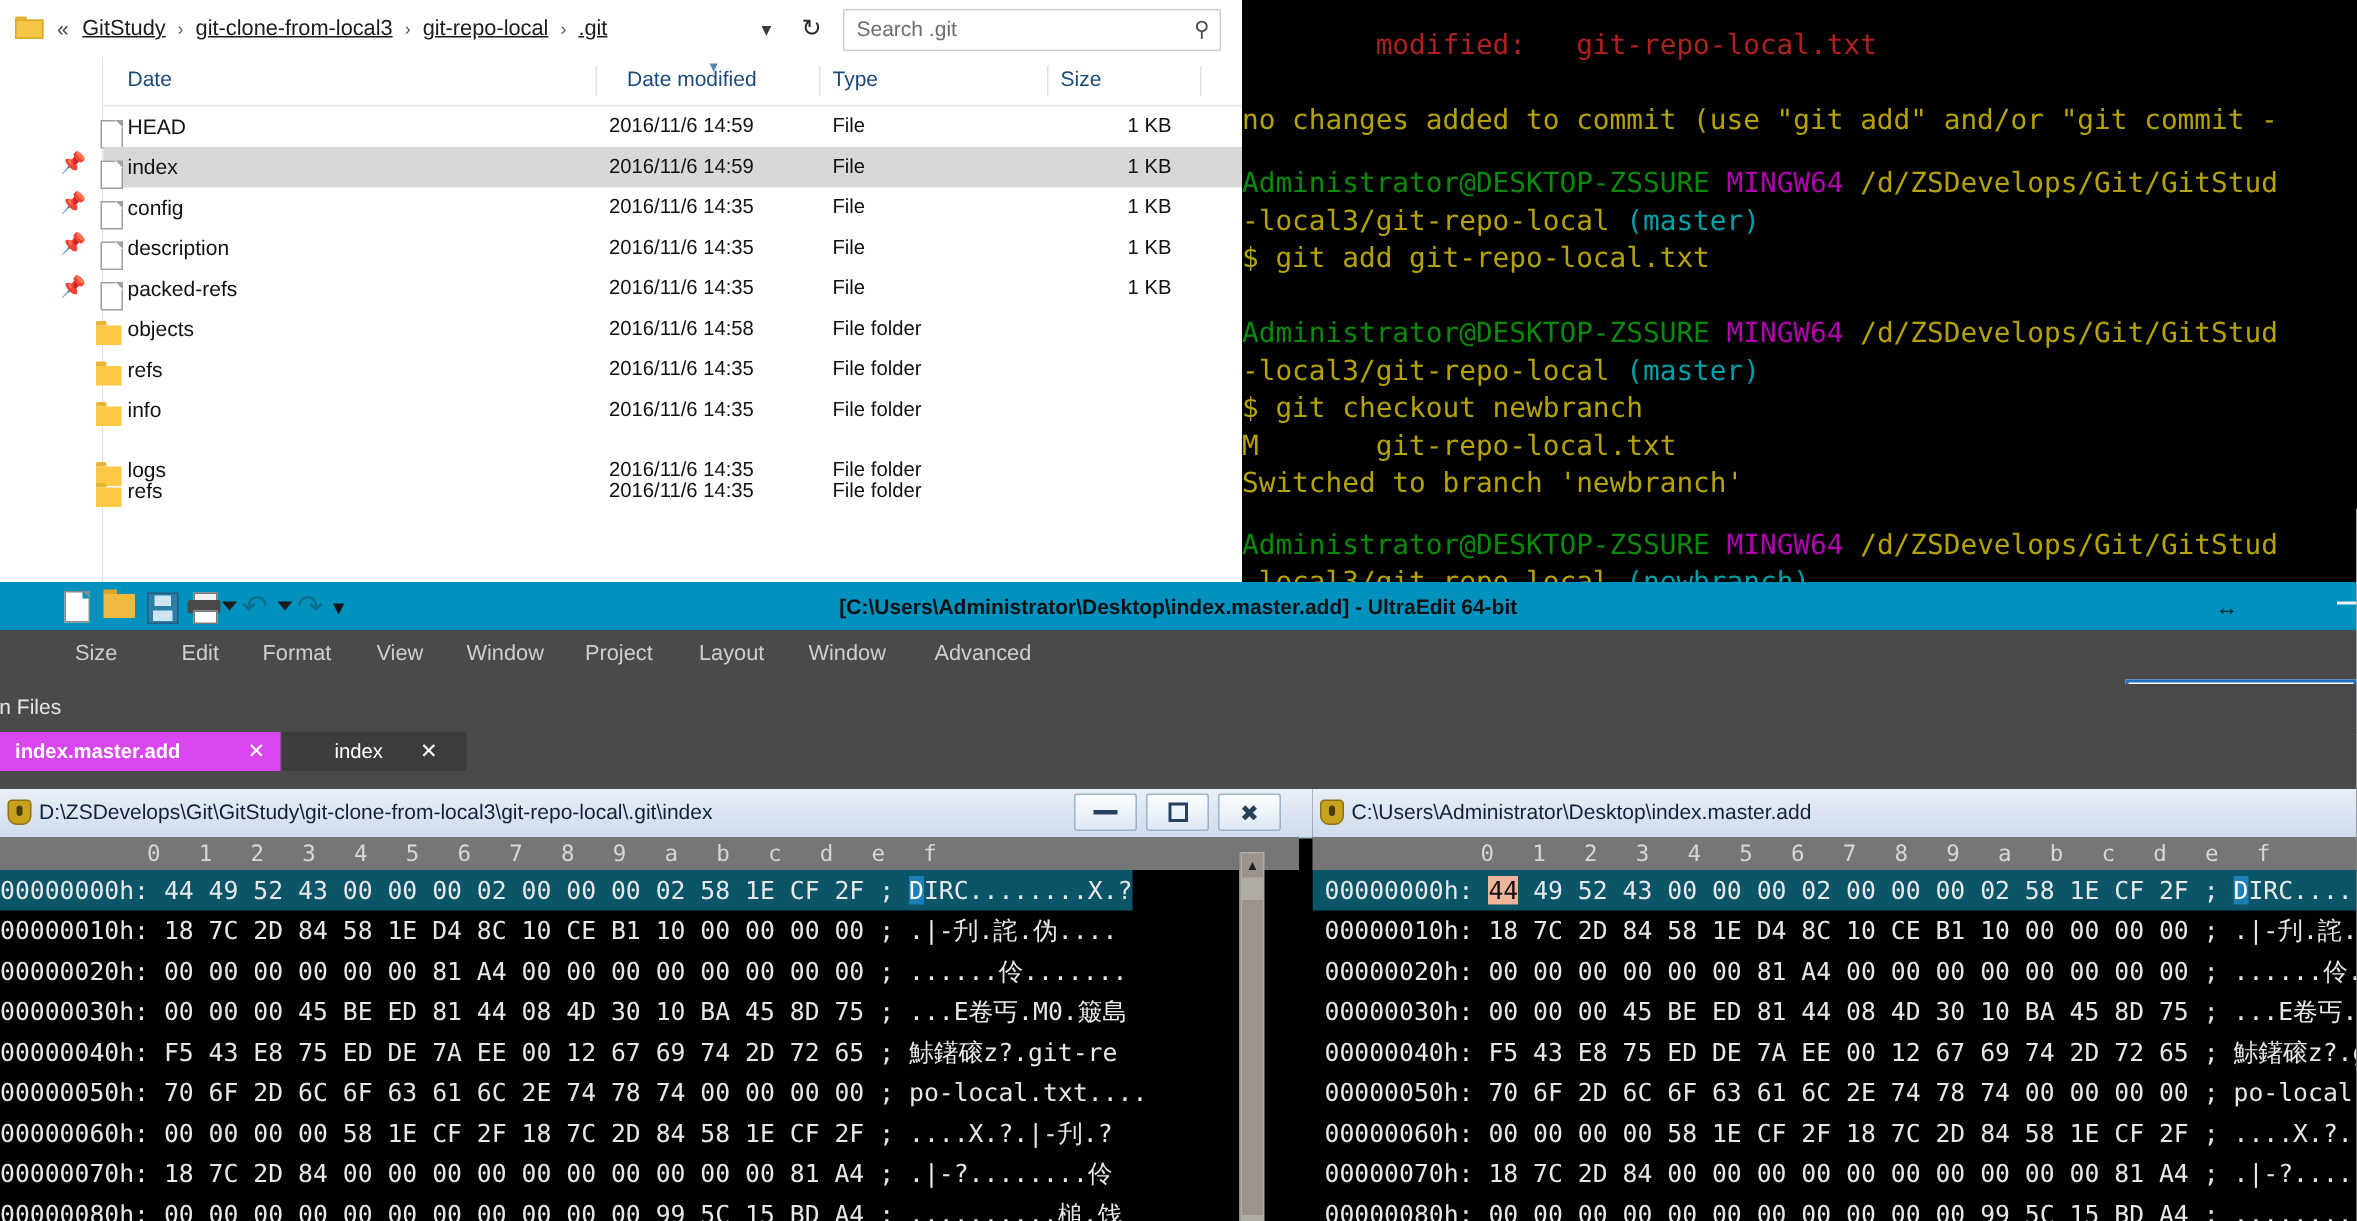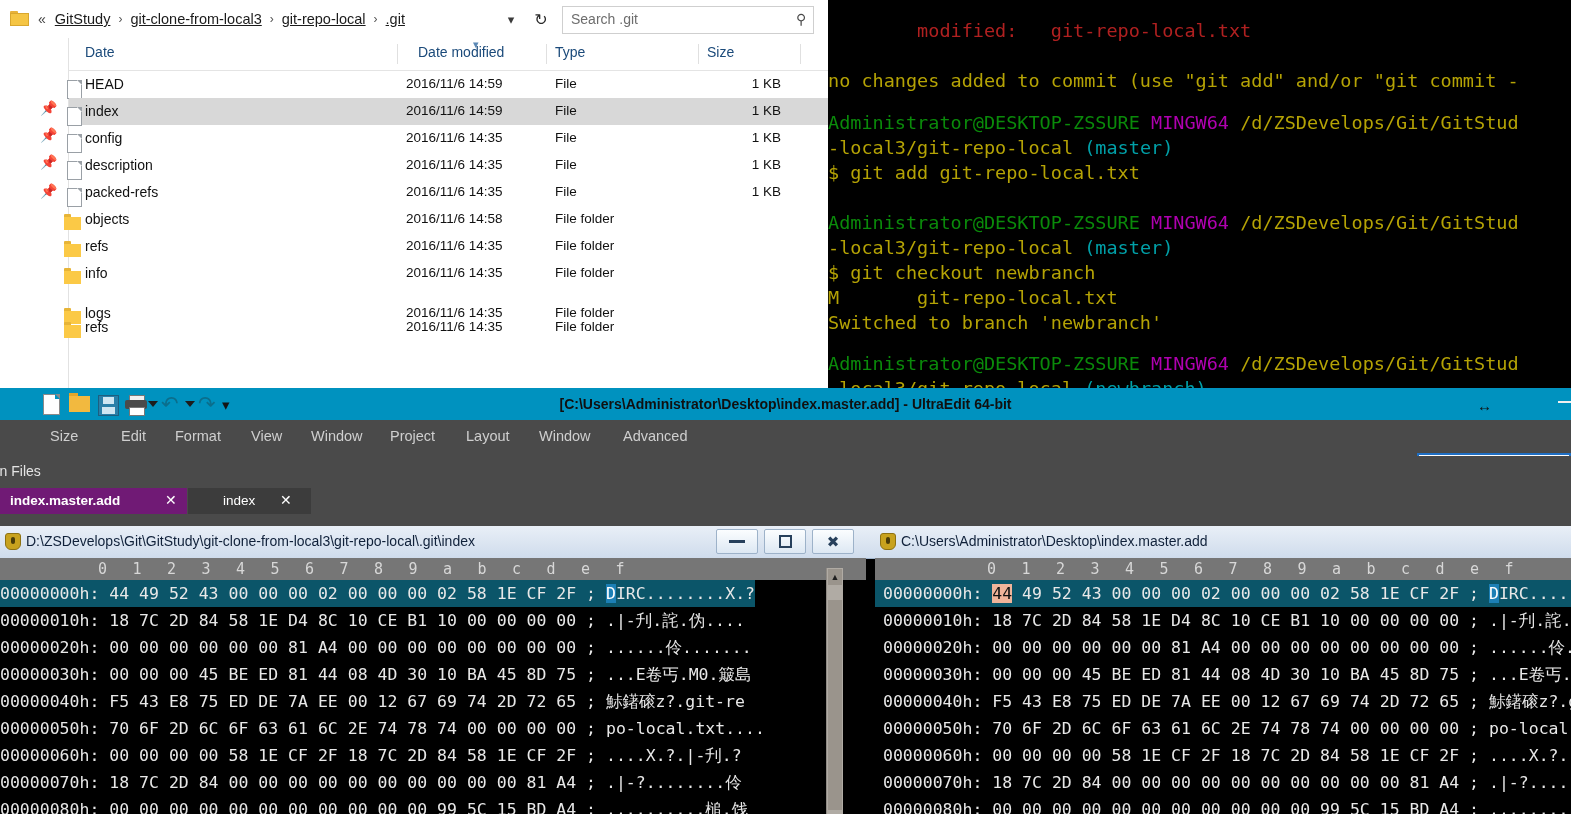--- a/index.html
+++ b/index.html
@@ -73,21 +73,21 @@
   .ue-menu{position:absolute;left:0;top:32px;width:1571px;height:36px;background:#4a4a4a;}
   .ue-menu .m{position:absolute;top:8px;font-size:14.5px;color:#cfcfcf;white-space:nowrap;}
   .ue-update{position:absolute;left:1417px;top:33px;width:154px;height:22px;background:#fff;border:2px solid #1f6fc4;box-sizing:border-box;}
   .ue-update span{position:absolute;left:3px;top:2px;font-size:13.5px;color:#111;white-space:nowrap;}
 
   .ue-openfiles{position:absolute;left:0;top:68px;width:1571px;height:32px;background:#4a4a4a;border-bottom:1px solid #3a3a3a;}
   .ue-openfiles span{position:absolute;left:-16px;top:7px;font-size:14px;color:#e4e4e4;white-space:nowrap;}
 
   .ue-tabs{position:absolute;left:0;top:100px;width:1571px;height:26px;background:#4a4a4a;}
   .ue-tab{position:absolute;top:0;height:26px;}
-  .ue-tab.active{background:#701a75;}
+  .ue-tab.active{background:#d946ef;}
   .ue-tab.inactive{background:#3c3c3c;}
   .ue-tab .lbl{position:absolute;top:5px;font-size:13.5px;color:#fff;white-space:nowrap;}
   .ue-tab.active .lbl{font-weight:bold;}
   .ue-tab .x{position:absolute;top:4px;font-size:14px;color:#fff;}
   .ue-tabstrip-bottom{position:absolute;left:0;top:126px;width:1571px;height:12px;background:#4a4a4a;}
   .ue-workspace{position:absolute;left:0;top:138px;width:1571px;height:288px;background:#c7d5e8;}
 
   
   .hexwin{position:absolute;top:0;height:324px;background:#000;padding-left:36px;}
   .hexwin .cap{position:absolute;left:0;top:0;height:32px;width:100%;

